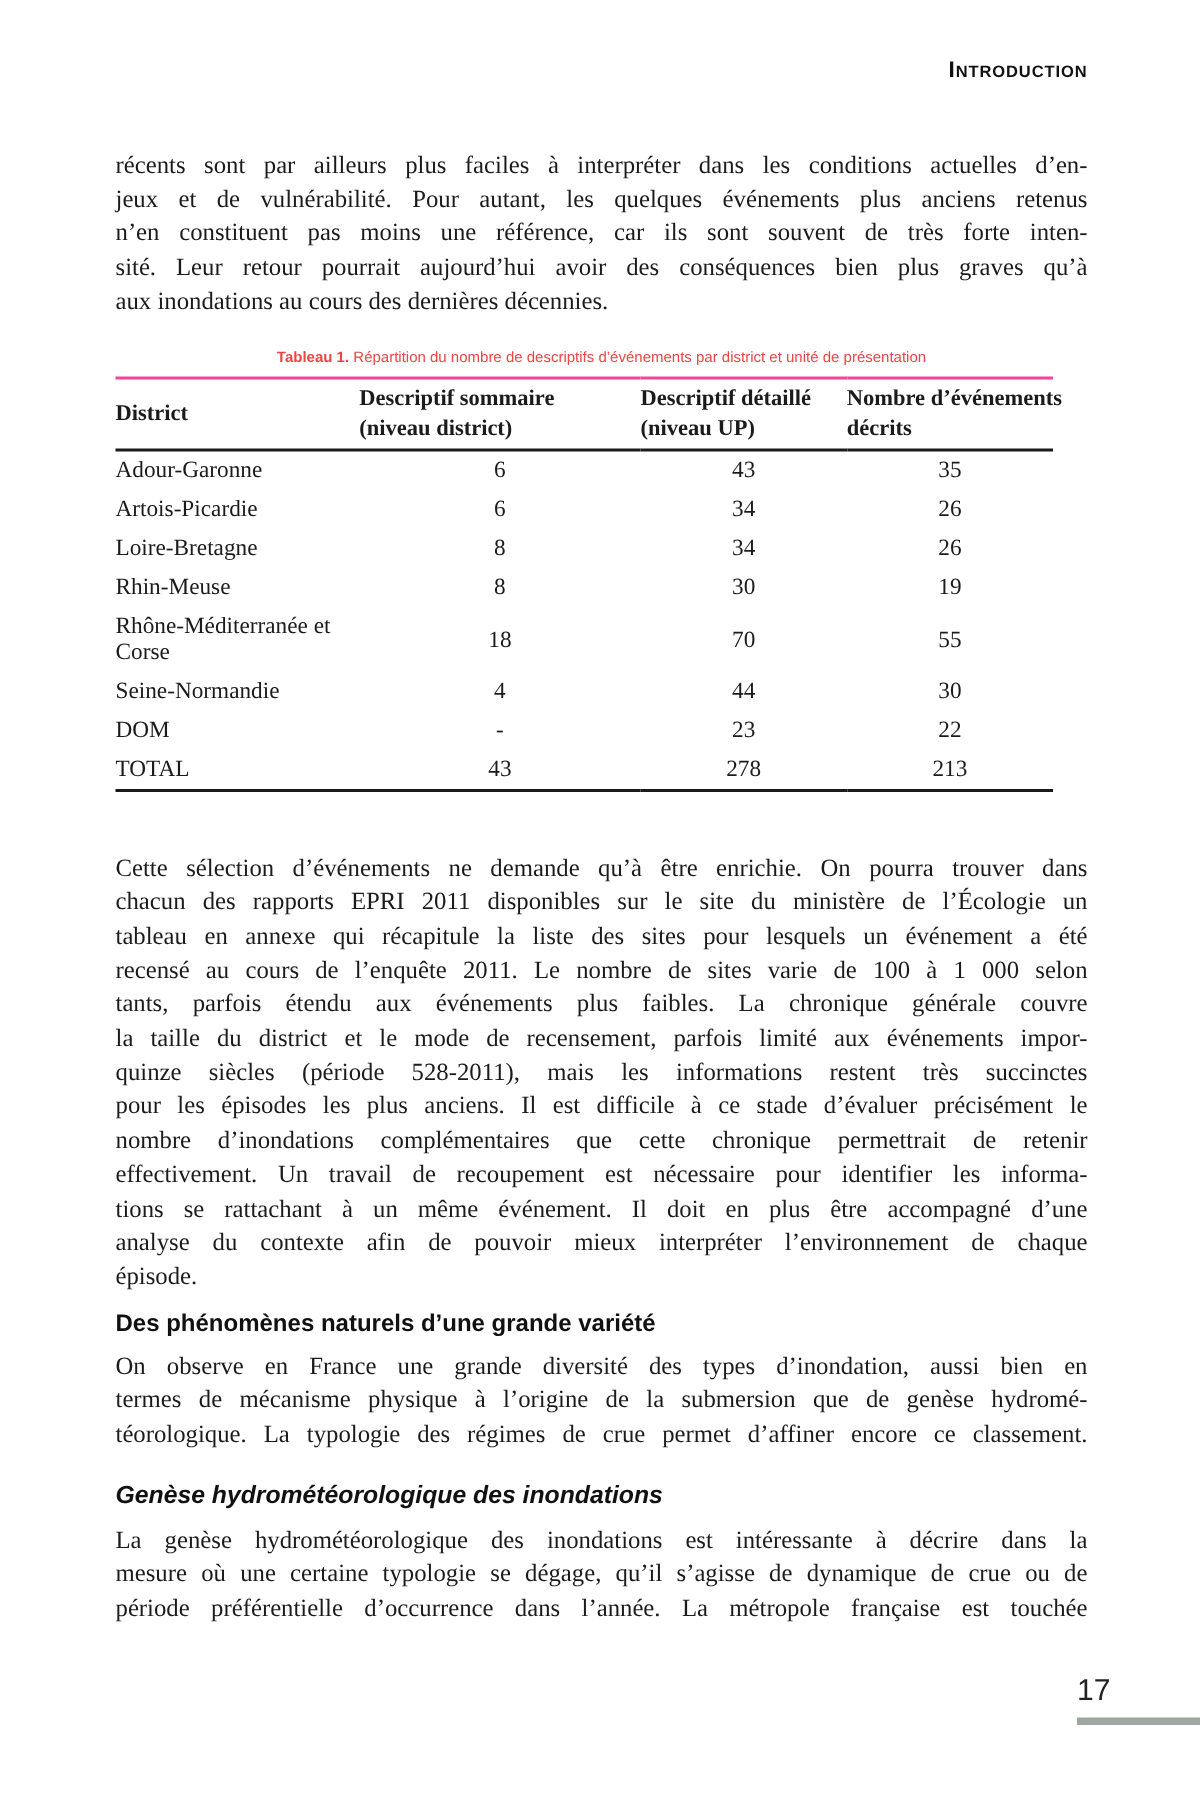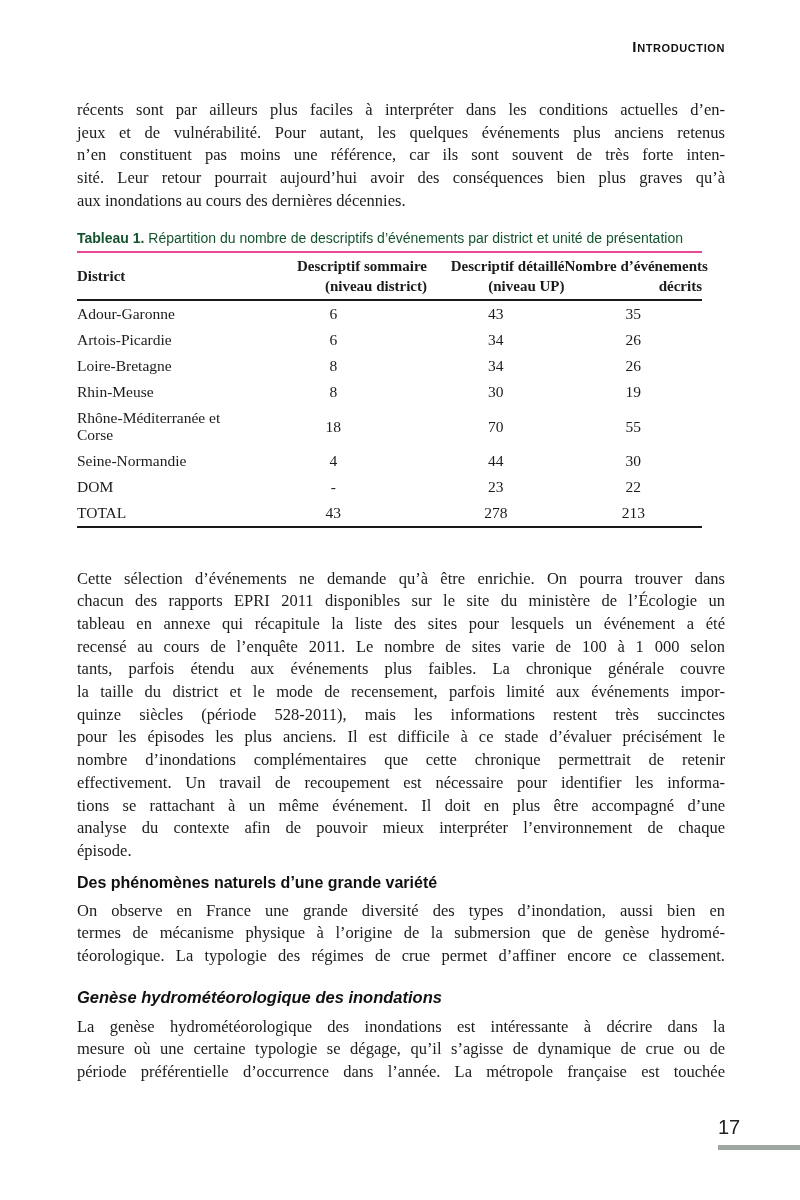--- a/index.html
+++ b/index.html
@@ -19,31 +19,31 @@
   .para .line { line-height:22.7px; text-align:justify; text-align-last:justify; }
   .para .line.last { text-align-last:left; }
 
   .p1 { margin-top:44px; }
   .p2 { margin-top:40px; }
   .p3 { margin-top:5px; }
   .p4 { margin-top:8px; }
 
   .caption {
     margin-top:17px; font-family:"Liberation Sans", sans-serif;
-    font-size:14px; line-height:17px; color:#14532d;
+    font-size:10px; line-height:17px; color:#ef4444;text-align:center;
   }
   .caption .cap-label { font-weight:bold; }
 
   table.data {
     border-collapse:collapse; table-layout:fixed; width:625px; margin-top:4px;
     border-top:2px solid #ec4899; border-bottom:2px solid #1a1a1a;
   }
   table.data thead th {
     border-bottom:2px solid #1a1a1a; font-weight:bold; font-size:15px;
-    padding:3px 0; vertical-align:middle; text-align:right;
+    padding:3px 0; vertical-align:middle; text-align:left;
   }
   table.data thead th .hline { line-height:20px; white-space:nowrap; }
   table.data th.c-district, table.data td.c-district { text-align:left; }
   table.data tbody td {
     font-size:15.5px; line-height:17px; padding:4.5px 0;
     text-align:center; vertical-align:middle;
   }
 
   h2.section-heading {
     margin:8px 0 0 0; font-family:"Liberation Sans", sans-serif;

